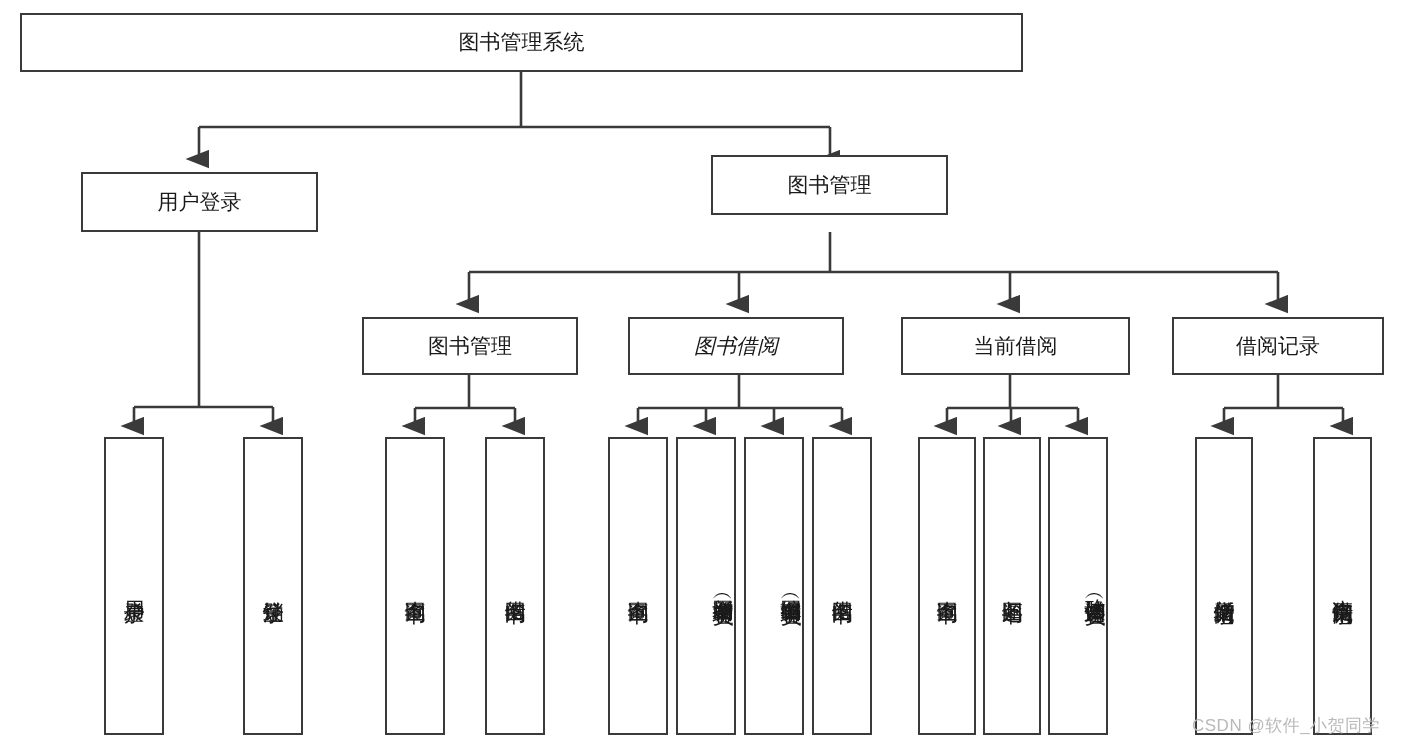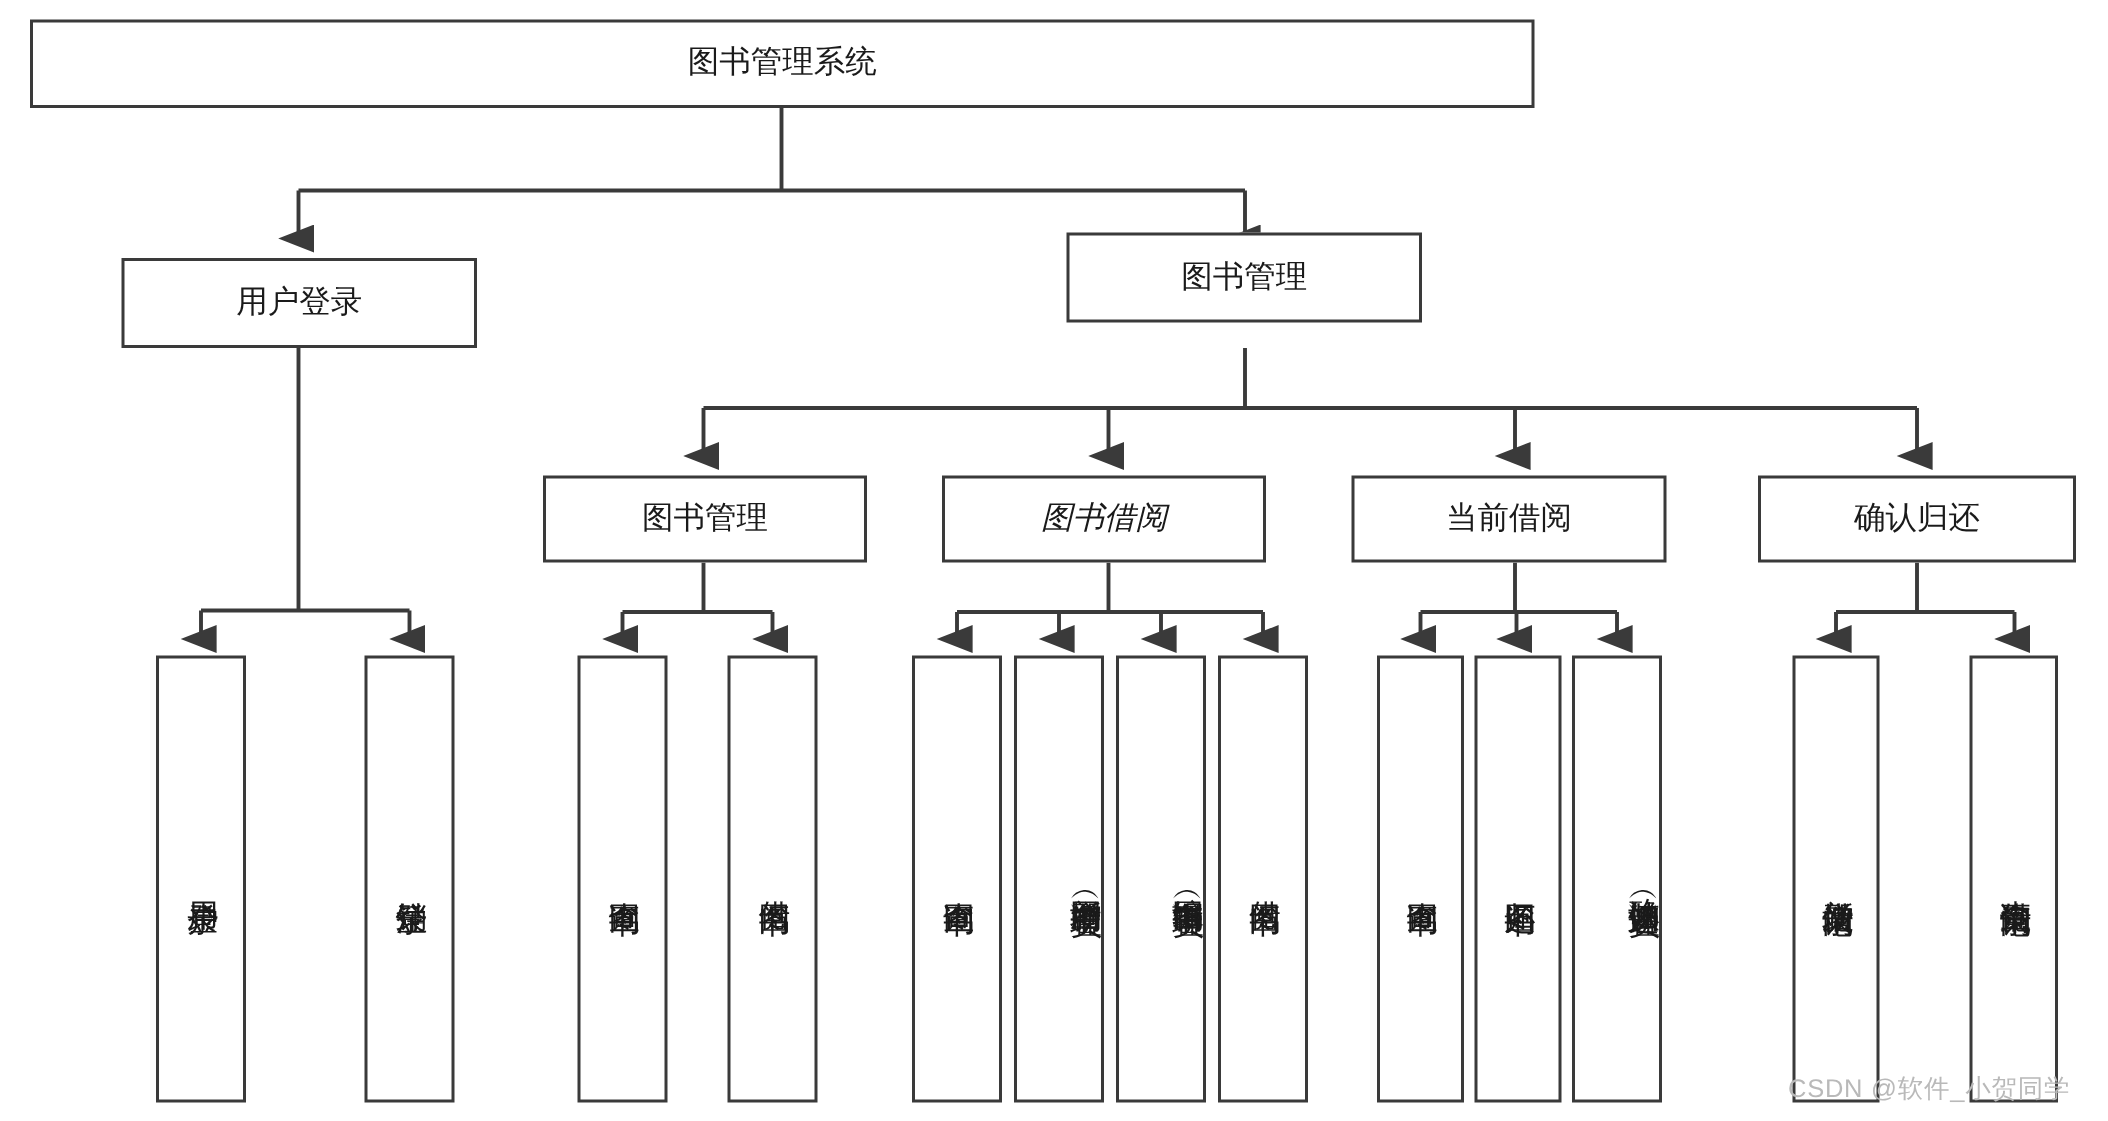--- a/index.html
+++ b/index.html
@@ -128,25 +128,25 @@
   <div class="node h" style="left:711px; top:155px; width:237px; height:60px;">
     <span class="label">图书管理</span>
   </div>
 
   <div class="node h" style="left:362px; top:317px; width:216px; height:58px;">
     <span class="label">图书管理</span>
   </div>
   <div class="node h" style="left:628px; top:317px; width:216px; height:58px;font-style:italic;">
     <span class="label">图书借阅</span>
   </div>
-  <div class="node h" style="left:901px; top:317px; width:210px; height:58px;text-align:right;">
+  <div class="node h" style="left:901px; top:317px; width:229px; height:58px;text-align:right;">
     <span class="label">当前借阅</span>
   </div>
   <div class="node h" style="left:1172px; top:317px; width:212px; height:58px;">
-    <span class="label">确认归还</span>
+    <span class="label">借阅记录</span>
   </div>
 
   <div class="node v" style="left:104px; top:437px; width:60px; height:298px;">
     <span class="label">用户登录</span>
   </div>
   <div class="node v" style="left:243px; top:437px; width:60px; height:298px;">
     <span class="label">注销登录</span>
   </div>
 
   <div class="node v" style="left:385px; top:437px; width:60px; height:298px;">

